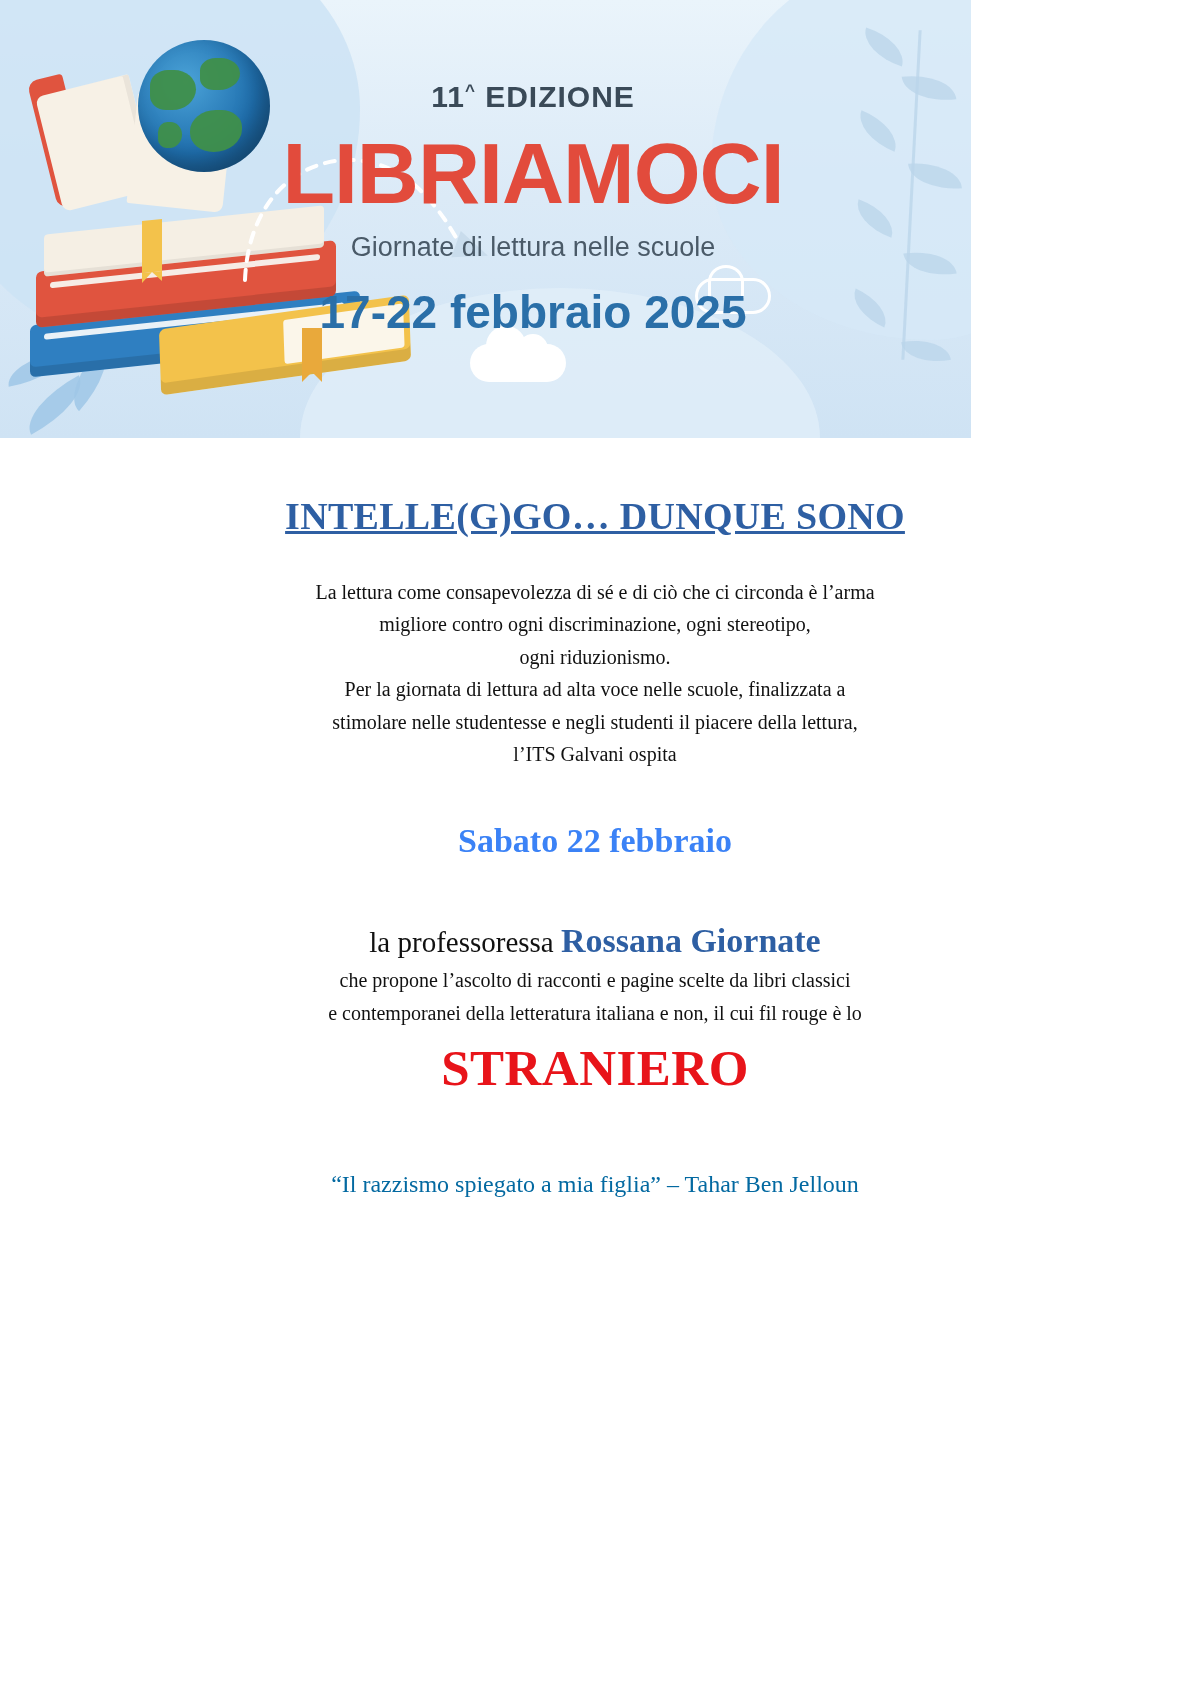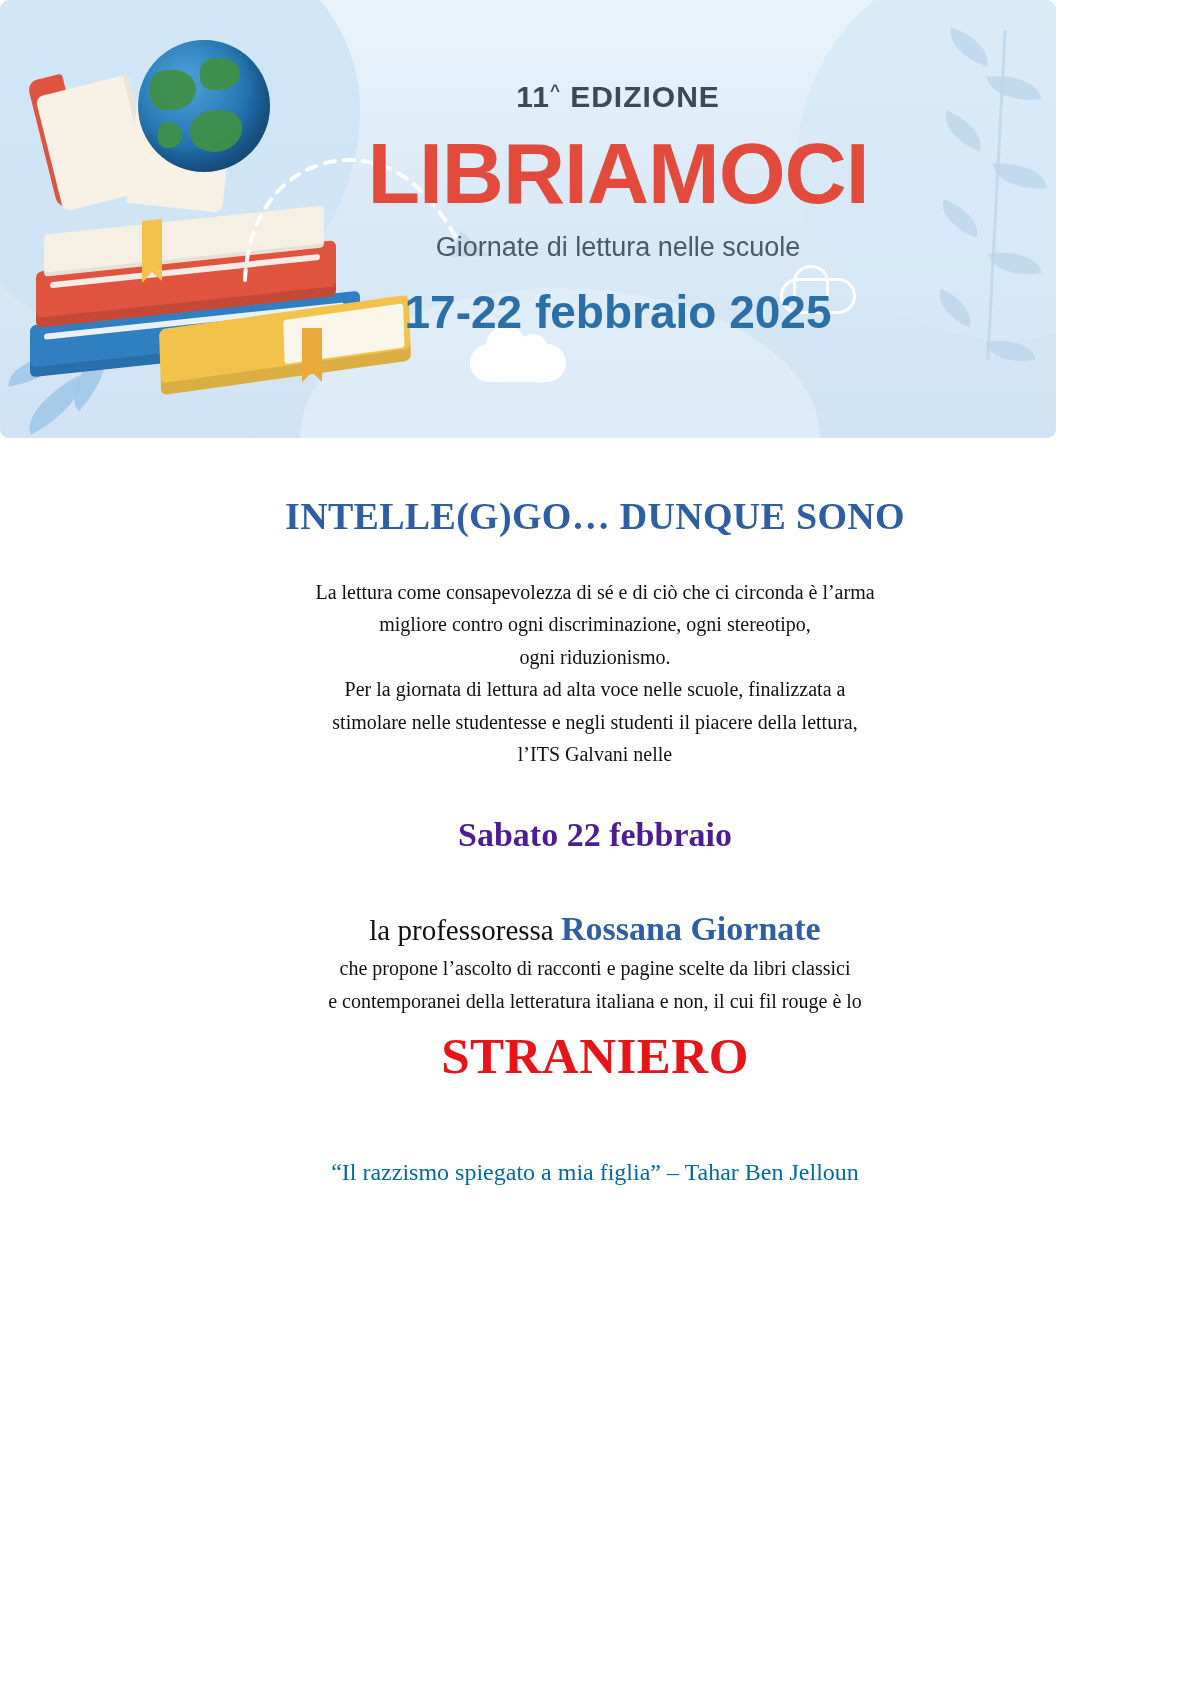--- a/index.html
+++ b/index.html
@@ -10,25 +10,24 @@
     width: 1190px;
     height: 1683px;
     background: #ffffff;
     font-family: "Liberation Serif", serif;
     overflow: hidden;
   }
 
   
   .banner {
     position: relative;
-    width: 1056px;
+    width: 971px;
     height: 438px;
     overflow: hidden;
     background: linear-gradient(180deg, #eaf4fb 0%, #dbeaf7 45%, #cfe3f4 100%);
-    border-radius: 9px;
   }
   .banner-blob-1 {
     position: absolute;
     left: -60px; top: -80px;
     width: 420px; height: 420px;
     background: #cde3f5;
     border-radius: 48% 52% 55% 45% / 50% 45% 55% 50%;
     opacity: .85;
   }
   .banner-blob-2 {
@@ -230,33 +229,34 @@
   .content {
     padding: 46px 110px 0 110px;
     text-align: center;
   }
   h1.title {
     font-size: 38px;
     font-weight: bold;
     color: #2e5fa3;
     margin: 10px 0 38px 0;
     letter-spacing: .3px;
+    text-decoration: underline;
   }
   p.para {
     font-size: 20px;
     line-height: 1.62;
     color: #111111;
     margin: 0;
   }
   .spacer-1 { height: 44px; }
   .date-red {
     font-size: 34px;
     font-weight: bold;
-    color: #4c1d95;
-    margin: 2px;
+    color: #3b82f6;
+    margin: 8px;
   }
   .spacer-2 { height: 54px; }
   .prof-line {
     font-size: 29px;
     color: #111111;
     margin: 0 0 4px 0;
   }
   .prof-name {
     font-size: 34px;
     font-weight: bold;
@@ -345,21 +345,21 @@
 </div>
 
 <div class="content">
   <h1 class="title">INTELLE(G)GO… DUNQUE SONO</h1>
 
   <p class="para">La lettura come consapevolezza di sé e di ciò che ci circonda è l’arma</p>
   <p class="para">migliore contro ogni discriminazione, ogni stereotipo,</p>
   <p class="para">ogni riduzionismo.</p>
   <p class="para">Per la giornata di lettura ad alta voce nelle scuole, finalizzata a</p>
   <p class="para">stimolare nelle studentesse e negli studenti il piacere della lettura,</p>
-  <p class="para">l’ITS Galvani nelle</p>
+  <p class="para">l’ITS Galvani ospita</p>
 
   <div class="spacer-1"></div>
 
   <p class="date-red">Sabato 22 febbraio</p>
 
   <div class="spacer-2"></div>
 
   <p class="prof-line">
     <span>la professoressa </span><span class="prof-name">Rossana Giornate</span>
   </p>

